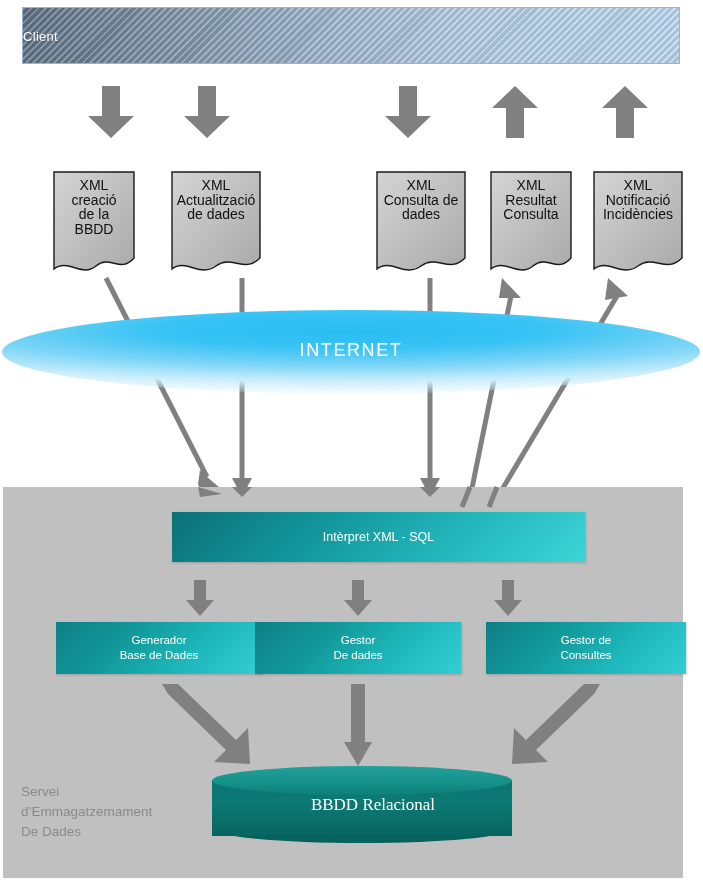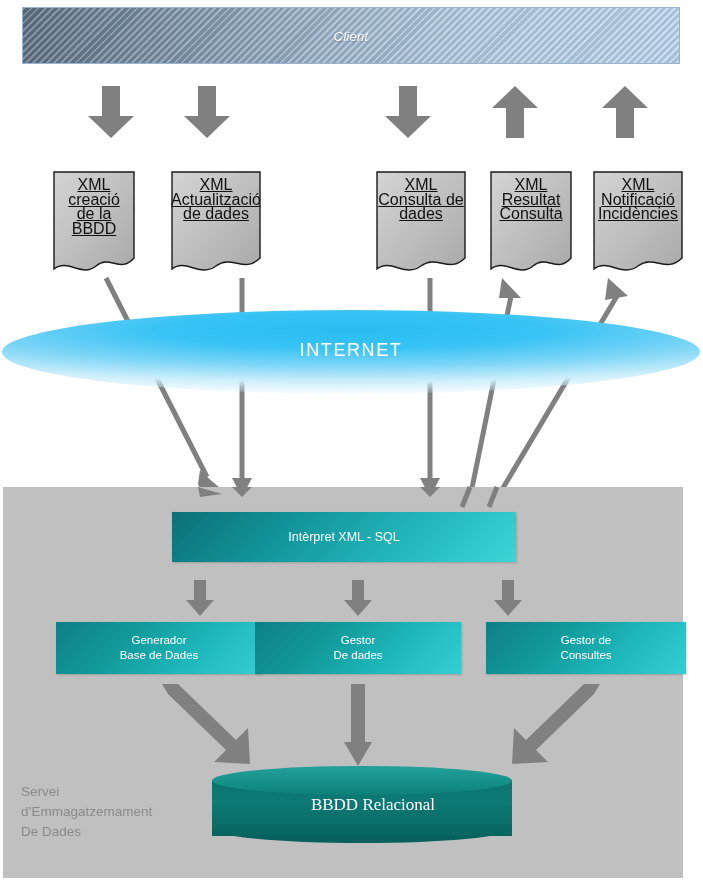--- a/index.html
+++ b/index.html
@@ -33,49 +33,46 @@
         rgba(0,0,0,0.10) 5px),
       linear-gradient(to right, #5f7286 0%, #7e93a8 22%, #9db4cb 45%, #b5cde5 68%, #bcd7f0 100%);
     border: 1px solid #9ab4d0;
     box-sizing: border-box;
   }
   .client-banner .label {
     position: absolute;
     left: 0; right: 0;
     top: 50%;
     transform: translateY(-50%);
-    text-align: center;
     color: #ffffff;
     font-size: 13px;
     letter-spacing: 0.3px;
     text-shadow: 0 1px 1px rgba(0,0,0,0.25);
-    font-style: italic;
   }
 
   
   .arrow-svg { position: absolute; overflow: visible; }
   .arrow-fill { fill: #808080; }
 
   
   .doc {
     position: absolute;
     width: 84px;
     height: 103px;
   }
   .doc svg { position: absolute; left: 0; top: 0; }
   .doc .doc-text {
     position: absolute;
     left: 0; right: 0;
     top: 8px;
     text-align: center;
-    font-size: 16px;
+    font-size: 14px;
     line-height: 14.5px;
     color: #111111;
     white-space: pre-line;
-    text-decoration: underline;
   }
   .doc.wide { width: 92px; }
 
   
   .internet {
     position: absolute;
     left: 2px;
     top: 310px;
     width: 698px;
     height: 84px;
@@ -133,21 +130,21 @@
     justify-content: center;
     text-align: center;
     font-size: 11.5px;
     line-height: 15px;
     white-space: pre-line;
     box-shadow: 1px 1px 2px rgba(0,0,0,0.18);
   }
   .teal-box.interp {
     left: 172px;
     top: 512px;
-    width: 344px;
+    width: 413px;
     height: 50px;
     font-size: 12.5px;
     background: linear-gradient(135deg, #0c7076 0%, #119399 32%, #22b6bb 66%, #3ed4d6 100%);
   }
   .teal-box.b1 { left: 8px;   top: 622px; width: 206px; height: 52px; margin-left: 48px; }
   .teal-box.b2 { left: 255px; top: 622px; width: 206px; height: 52px; }
   .teal-box.b3 { left: 486px; top: 622px; width: 200px; height: 52px; }
 
   
   .cylinder {

